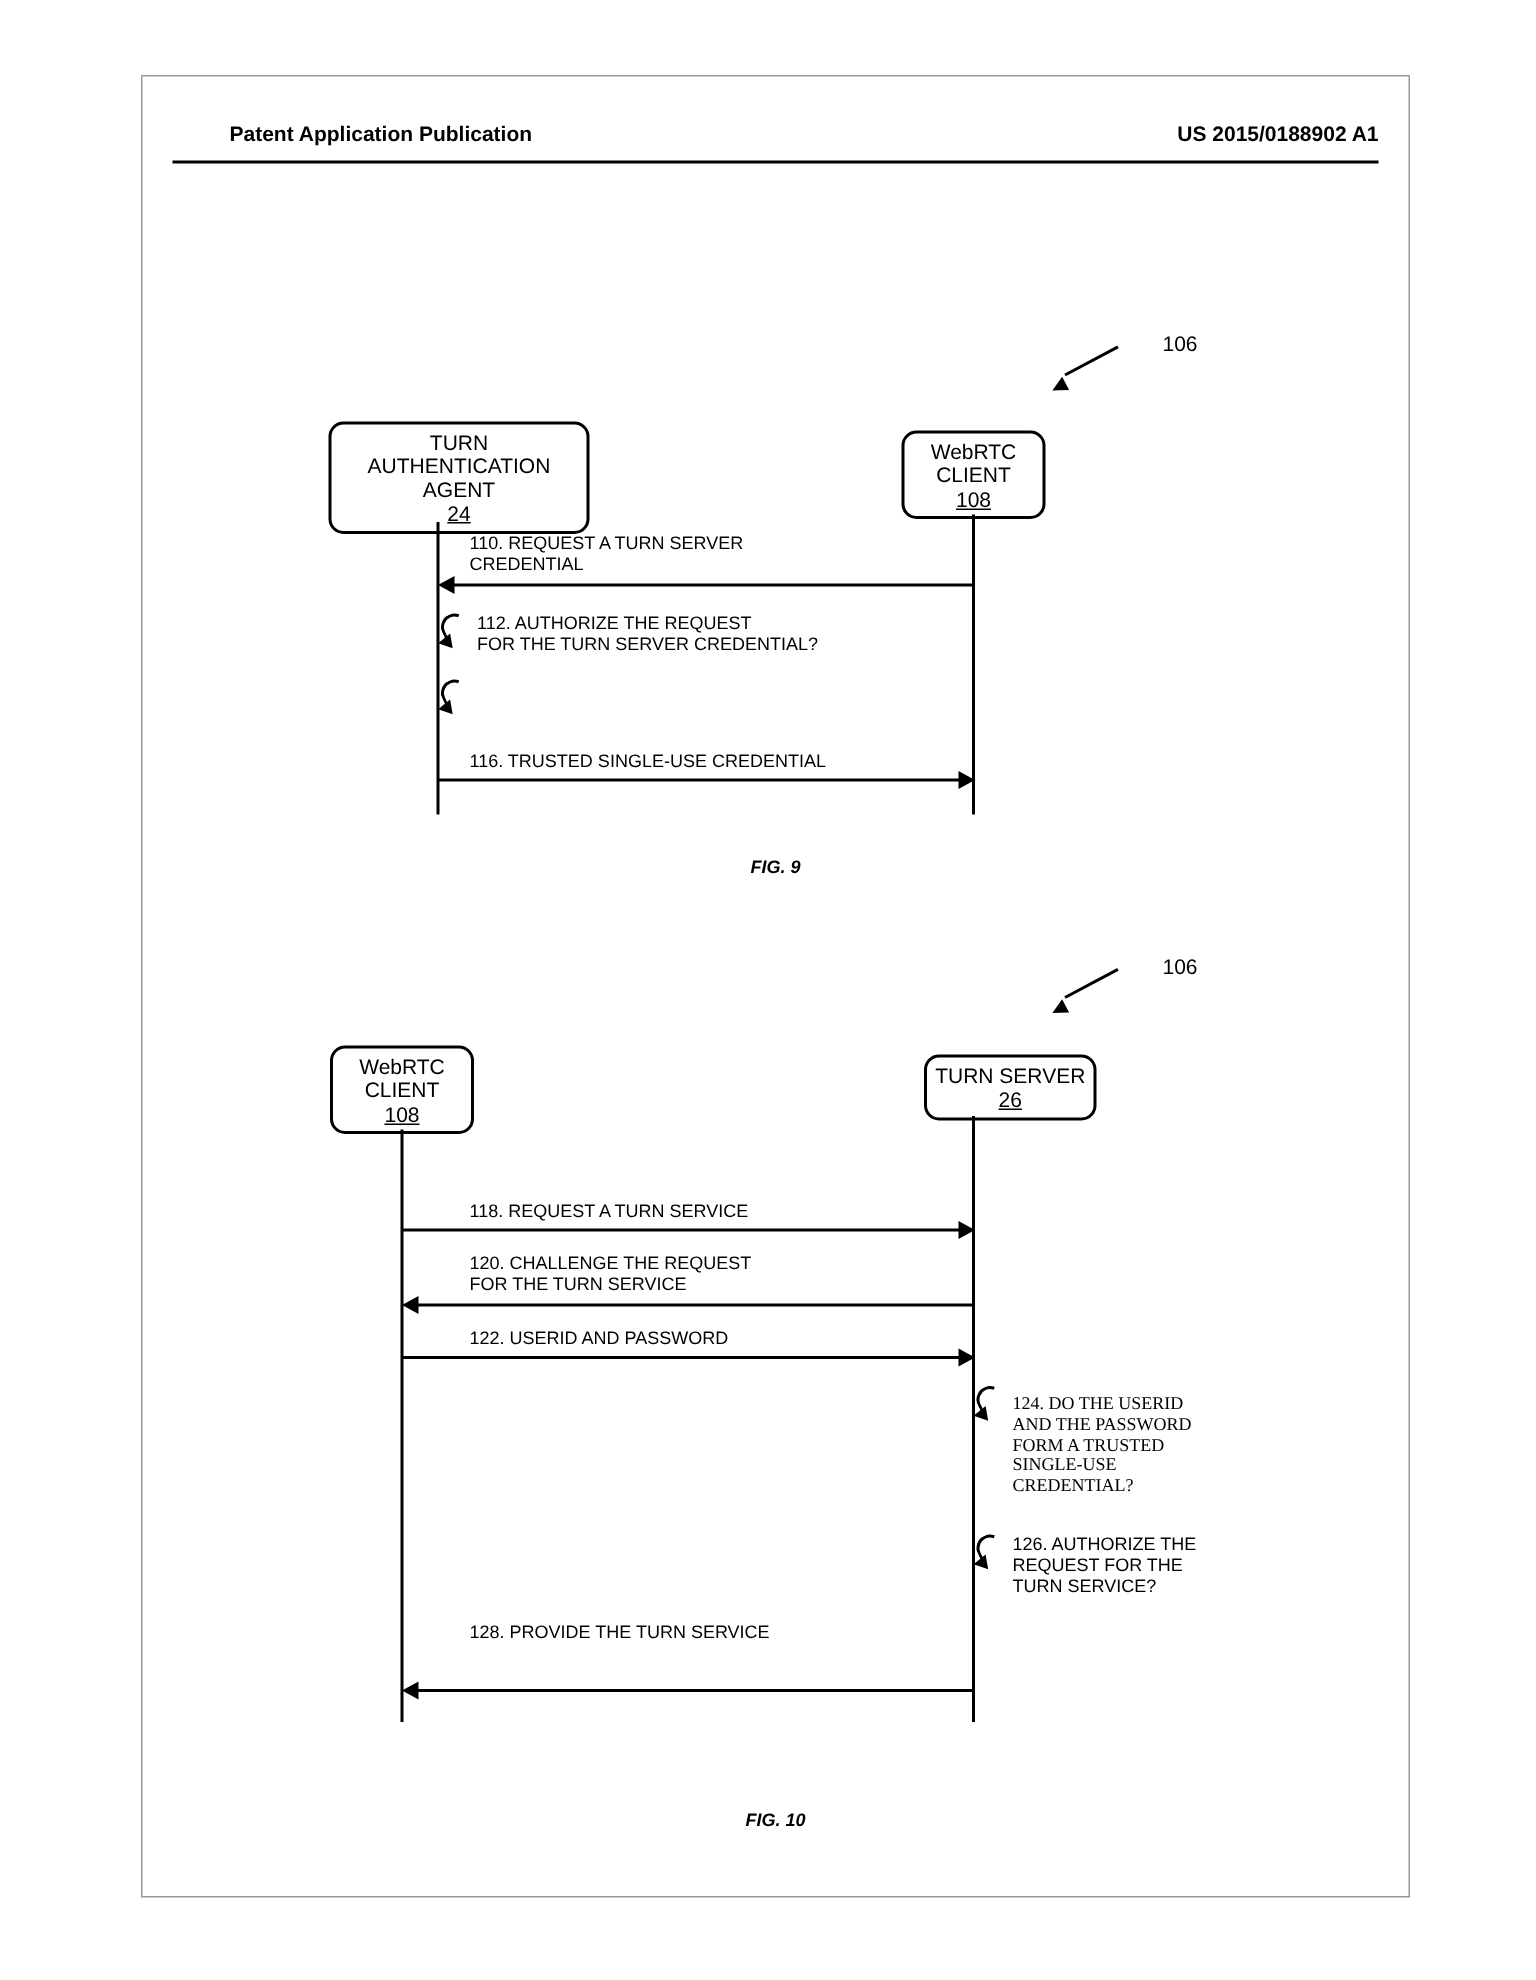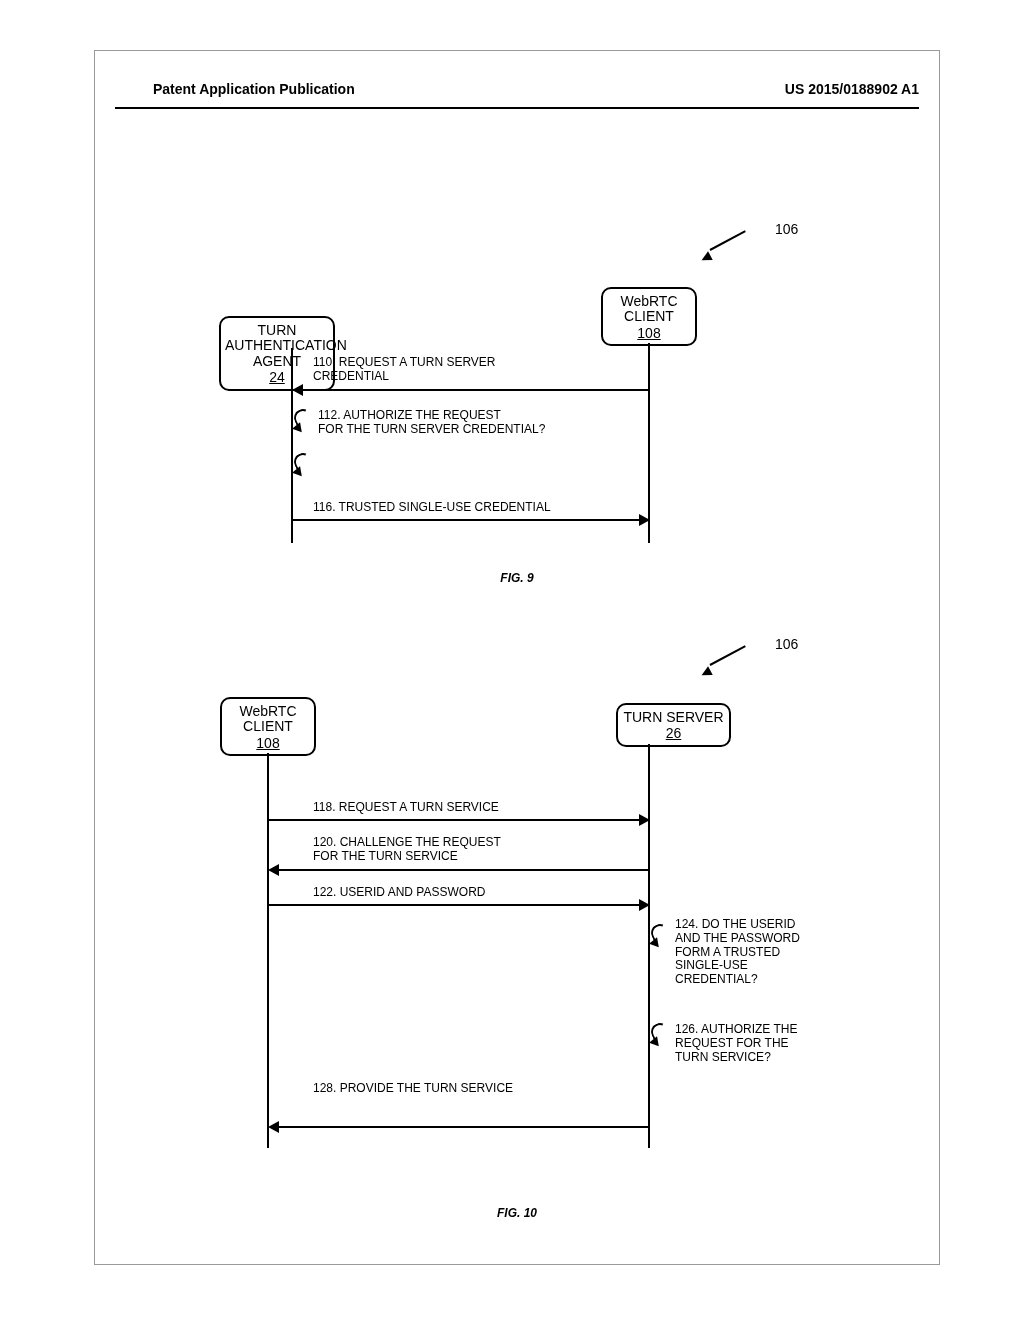--- a/index.html
+++ b/index.html
@@ -160,21 +160,21 @@
     <div class="right">US 2015/0188902 A1</div>
   </div>
   <div class="hr"></div>
 
   <div class="diagram diagram1">
 
     <div class="callout-num" style="left:680px; top:-10px;">106</div>
     <div class="callout-line" style="left:615px; top:18px; transform: rotate(-28deg);"></div>
     <div class="callout-tip" style="left:606px; top:22px; transform: rotate(-28deg);"></div>
 
-    <div class="actor-box" style="left:124px; top:50px; width:116px;margin-top:35px;">
+    <div class="actor-box" style="left:124px; top:50px; width:174px;">
       <span>TURN
 AUTHENTICATION
 AGENT</span>
       <span class="ref">24</span>
     </div>
     <div class="actor-box" style="left:506px; top:56px; width:96px;">
       <span>WebRTC
 CLIENT</span>
       <span class="ref">108</span>
     </div>
@@ -229,21 +229,21 @@
 FOR THE TURN SERVICE</div>
     <div class="msg-line" style="left:183px; top:228px; width:372px;"></div>
     <div class="arrow-left" style="left:173px; top:223px;"></div>
 
     <div class="msg-label" style="left:218px; top:245px;">122. USERID AND PASSWORD</div>
     <div class="msg-line" style="left:173px; top:263px; width:373px;"></div>
     <div class="arrow-right" style="left:544px; top:258px;"></div>
 
     <div class="self-loop" style="left:556px; top:283px;"></div>
     <div class="self-arrow" style="left:554px; top:297px;"></div>
-    <div class="msg-label" style="left:580px; top:277px; width:180px;">124. DO THE USERID
+    <div class="msg-label" style="left:580px; top:288px; width:180px;font-family:Liberation Serif, serif;">124. DO THE USERID
 AND THE PASSWORD
 FORM A TRUSTED
 SINGLE-USE
 CREDENTIAL?</div>
 
     <div class="self-loop" style="left:556px; top:382px;"></div>
     <div class="self-arrow" style="left:554px; top:396px;"></div>
     <div class="msg-label" style="left:580px; top:382px; width:180px;">126. AUTHORIZE THE
 REQUEST FOR THE
 TURN SERVICE?</div>

